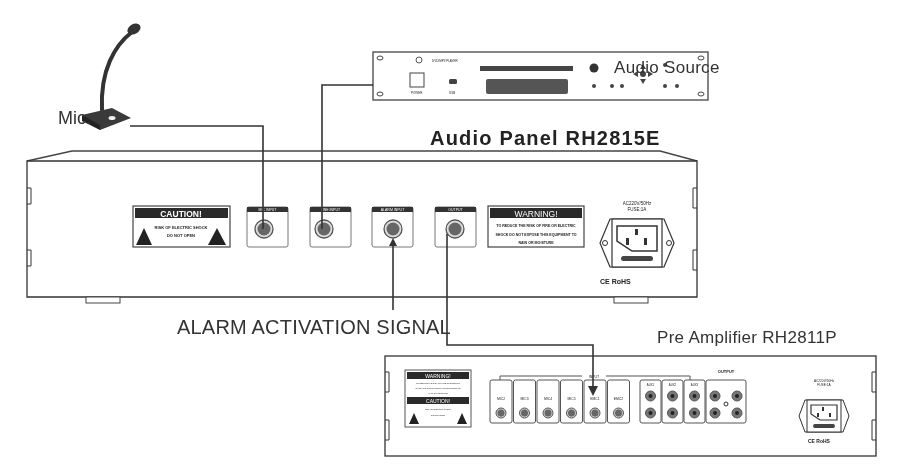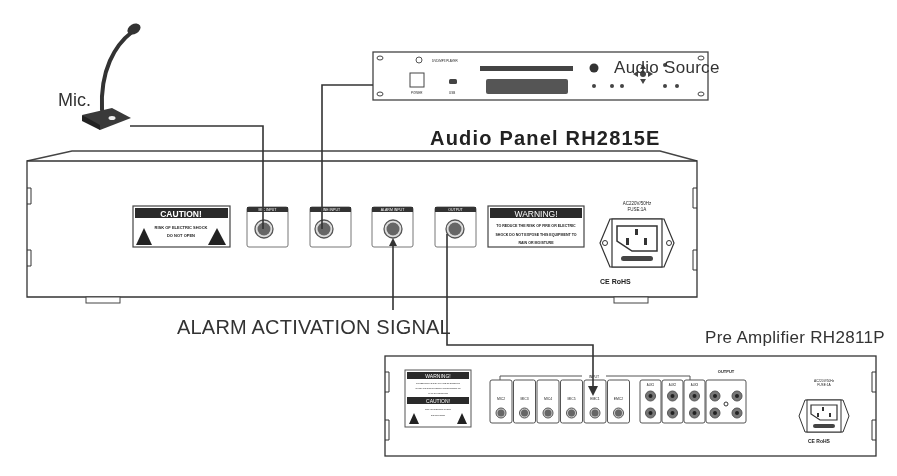--- a/index.html
+++ b/index.html
@@ -1,23 +1,23 @@
 <!DOCTYPE html>
 <html><head>
 <meta charset="utf-8">
 <style>
   html, body { margin:0; padding:0; background:#ffffff; }
   body { width:897px; height:476px; position:relative; overflow:hidden; font-family:"Liberation Sans", sans-serif; color:#333; }
   svg { position:absolute; left:0; top:0; }
   .lbl { position:absolute; white-space:nowrap; font-family:"Liberation Sans", sans-serif; color:#333; }
-  .t-mic { left:58px; top:90px; font-size:18px; }
+  .t-mic { left:58px; top:108px; font-size:18px; }
   .t-audio { left:614px; top:42px; font-size:17px; letter-spacing:0.3px;margin-top:16px; }
   .t-alarm { left:430px; top:127px; font-size:20px; font-weight:bold; letter-spacing:1.2px; color:#222; }
   .t-signal { left:177px; top:316px; font-size:20px; letter-spacing:0.2px; }
-  .t-pre { left:705px; top:328px; font-size:17px; letter-spacing:0.3px; }
+  .t-pre { left:657px; top:328px; font-size:17px; letter-spacing:0.3px; }
   .tiny { font-family:"Liberation Sans", sans-serif; fill:#222; }
 </style>
 </head>
 <body>
 
 <svg width="897" height="476" viewBox="0 0 897 476">
 
   <g>
     <path d="M102,110 C100,70 115,45 132,32" stroke="#333" stroke-width="4" fill="none" stroke-linecap="round"></path>
     <ellipse cx="134" cy="29" rx="7" ry="5" fill="#333" transform="rotate(-30 134 29)"></ellipse>

